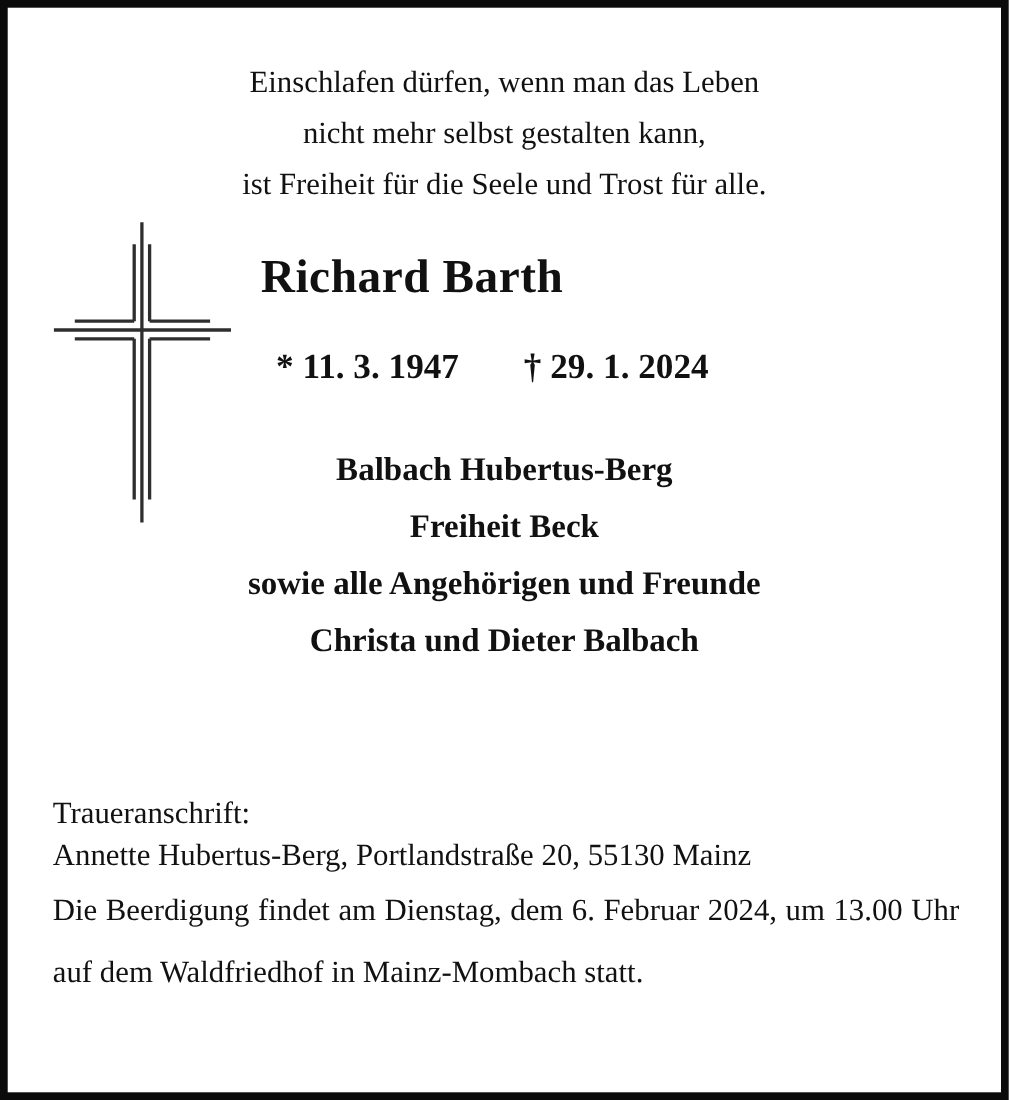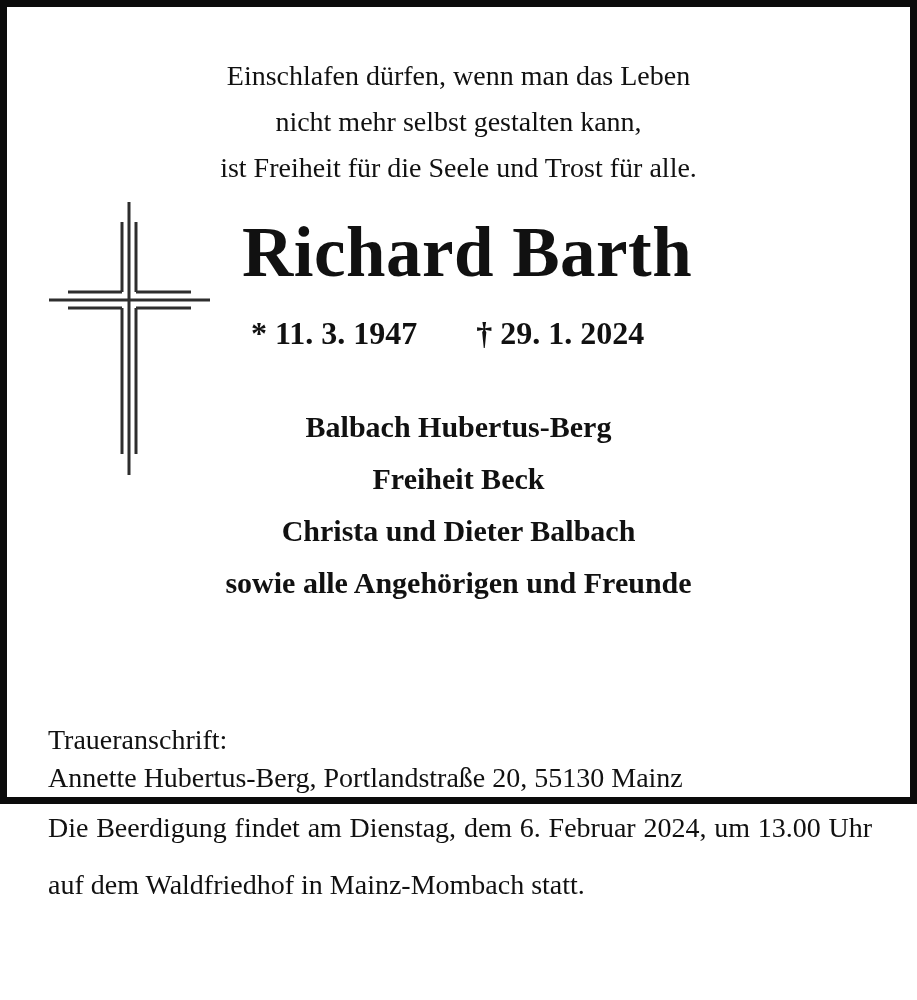--- a/index.html
+++ b/index.html
@@ -13,21 +13,21 @@
       position: relative;
       overflow: hidden;
       font-family: "Liberation Serif", "DejaVu Serif", serif;
       color: #111111;
     }
     .frame {
       position: absolute;
       left: 0;
       top: 0;
       width: 917px;
-      height: 804px;
+      height: 1000px;
       box-sizing: border-box;
       border-top: 7px solid #0b0b0b;
       border-left: 7px solid #0b0b0b;
       border-right: 7px solid #0b0b0b;
       border-bottom: 7px solid #0b0b0b;
       background: #ffffff;
     }
     .motto {
       position: absolute;
       left: 0;
@@ -46,22 +46,21 @@
       top: 193px;
       width: 166px;
       height: 278px;
     }
 
     .name {
       position: absolute;
       left: 230px;
       width: 460px;
       top: 212px;
-      text-align: center;
-      font-size: 71px;
+      font-size: 43px;
       font-weight: bold;
       line-height: 66px;
       letter-spacing: 0.5px;
       white-space: nowrap;
     }
     .dates {
       position: absolute;
       left: 244px;
       top: 306px;
       font-size: 32px;
@@ -142,22 +141,22 @@
 
   <div class="name">Richard Barth</div>
 
   <div class="dates">
     <span class="born">* 11. 3. 1947</span><span class="death">† 29. 1. 2024</span>
   </div>
 
   <div class="mourners">
     <div class="person">Balbach Hubertus-Berg</div>
     <div class="person">Freiheit Beck</div>
+    <div class="person">sowie alle Angehörigen und Freunde</div>
     <div class="person">Christa und Dieter Balbach</div>
-    <div class="person">sowie alle Angehörigen und Freunde</div>
   </div>
 
   <div class="footer">
     <div class="addr-label">Traueranschrift:</div>
     <div class="addr">Annette Hubertus-Berg, Portlandstraße 20, 55130 Mainz</div>
     <div class="funeral">Die Beerdigung findet am Dienstag, dem 6. Februar 2024, um 13.00 Uhr auf dem Waldfriedhof in Mainz-Mombach statt.</div>
   </div>
 
 </div>
 

